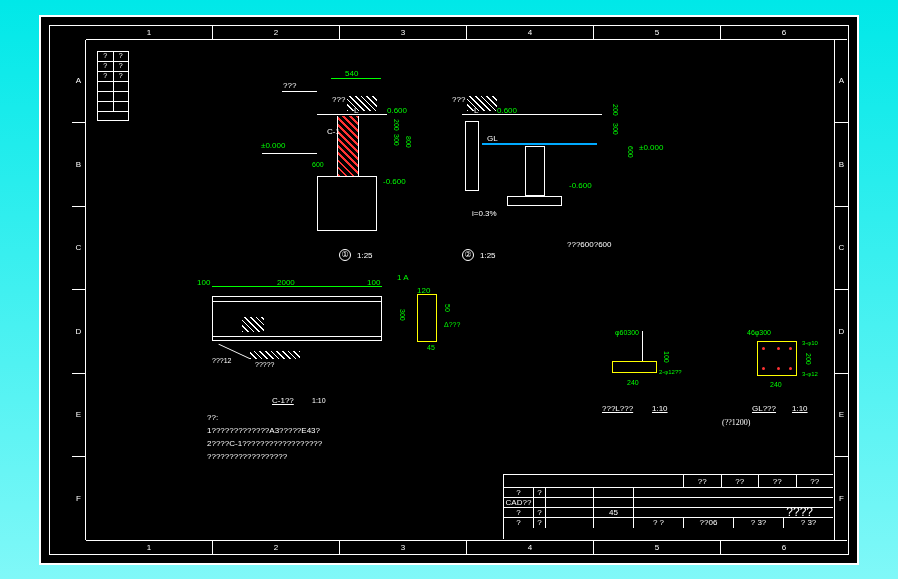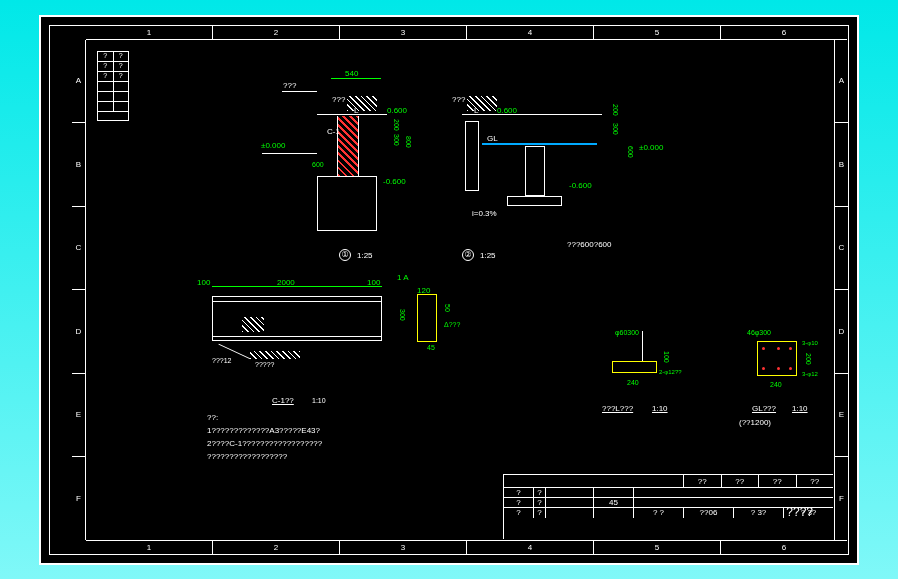--- a/index.html
+++ b/index.html
@@ -306,35 +306,42 @@
     <div class="pipe" style="left:675px; top:326px; width:3px; height:3px; border-radius:50%;"></div>
     <div class="pipe" style="left:690px; top:326px; width:3px; height:3px; border-radius:50%;"></div>
     <div class="pipe" style="left:702px; top:326px; width:3px; height:3px; border-radius:50%;"></div>
     <div class="text green" style="left:660px; top:288px; font-size:7px;">46φ300</div>
     <div class="text green" style="left:715px; top:299px; font-size:6px;">3-φ10</div>
     <div class="text green" style="left:715px; top:330px; font-size:6px;">3-φ12</div>
     <div class="text green" style="left:718px; top:312px; writing-mode:vertical-rl; font-size:7px;">200</div>
     <div class="text green" style="left:683px; top:340px; font-size:7px;">240</div>
     <div class="text" style="left:665px; top:363px; text-decoration:underline;">GL???</div>
     <div class="text" style="left:705px; top:363px; text-decoration:underline;">1:10</div>
-    <div class="text" style="left:652px; top:377px;">(??1200)</div>
+    <div class="text" style="left:635px; top:377px;font-family:Liberation Serif, serif;">(??1200)</div>
 
     <div class="title-block">
       <div class="tb-top">
         <div class="right">
           <div>??</div>
           <div>??</div>
           <div>??</div>
           <div>??</div>
         </div>
       </div>
       <div class="tb-row">
         <div class="c1">?</div>
         <div class="c2">?</div>
         <div class="c3"></div>
+          <div class="c4"></div>
+        <div class="c5"></div>
+      </div>
+      <div class="tb-row">
+        <div class="c1">CAD??</div>
+        <div class="c2"></div>
+          <div class="c3"></div>
           <div class="c4"></div>
         <div class="c5"></div>
       </div>
       <div class="tb-row">
         <div class="c1">?</div>
         <div class="c2">?</div>
         <div class="c3"></div>
         <div class="c4">45</div>
         <div class="c5"></div>
       </div>

